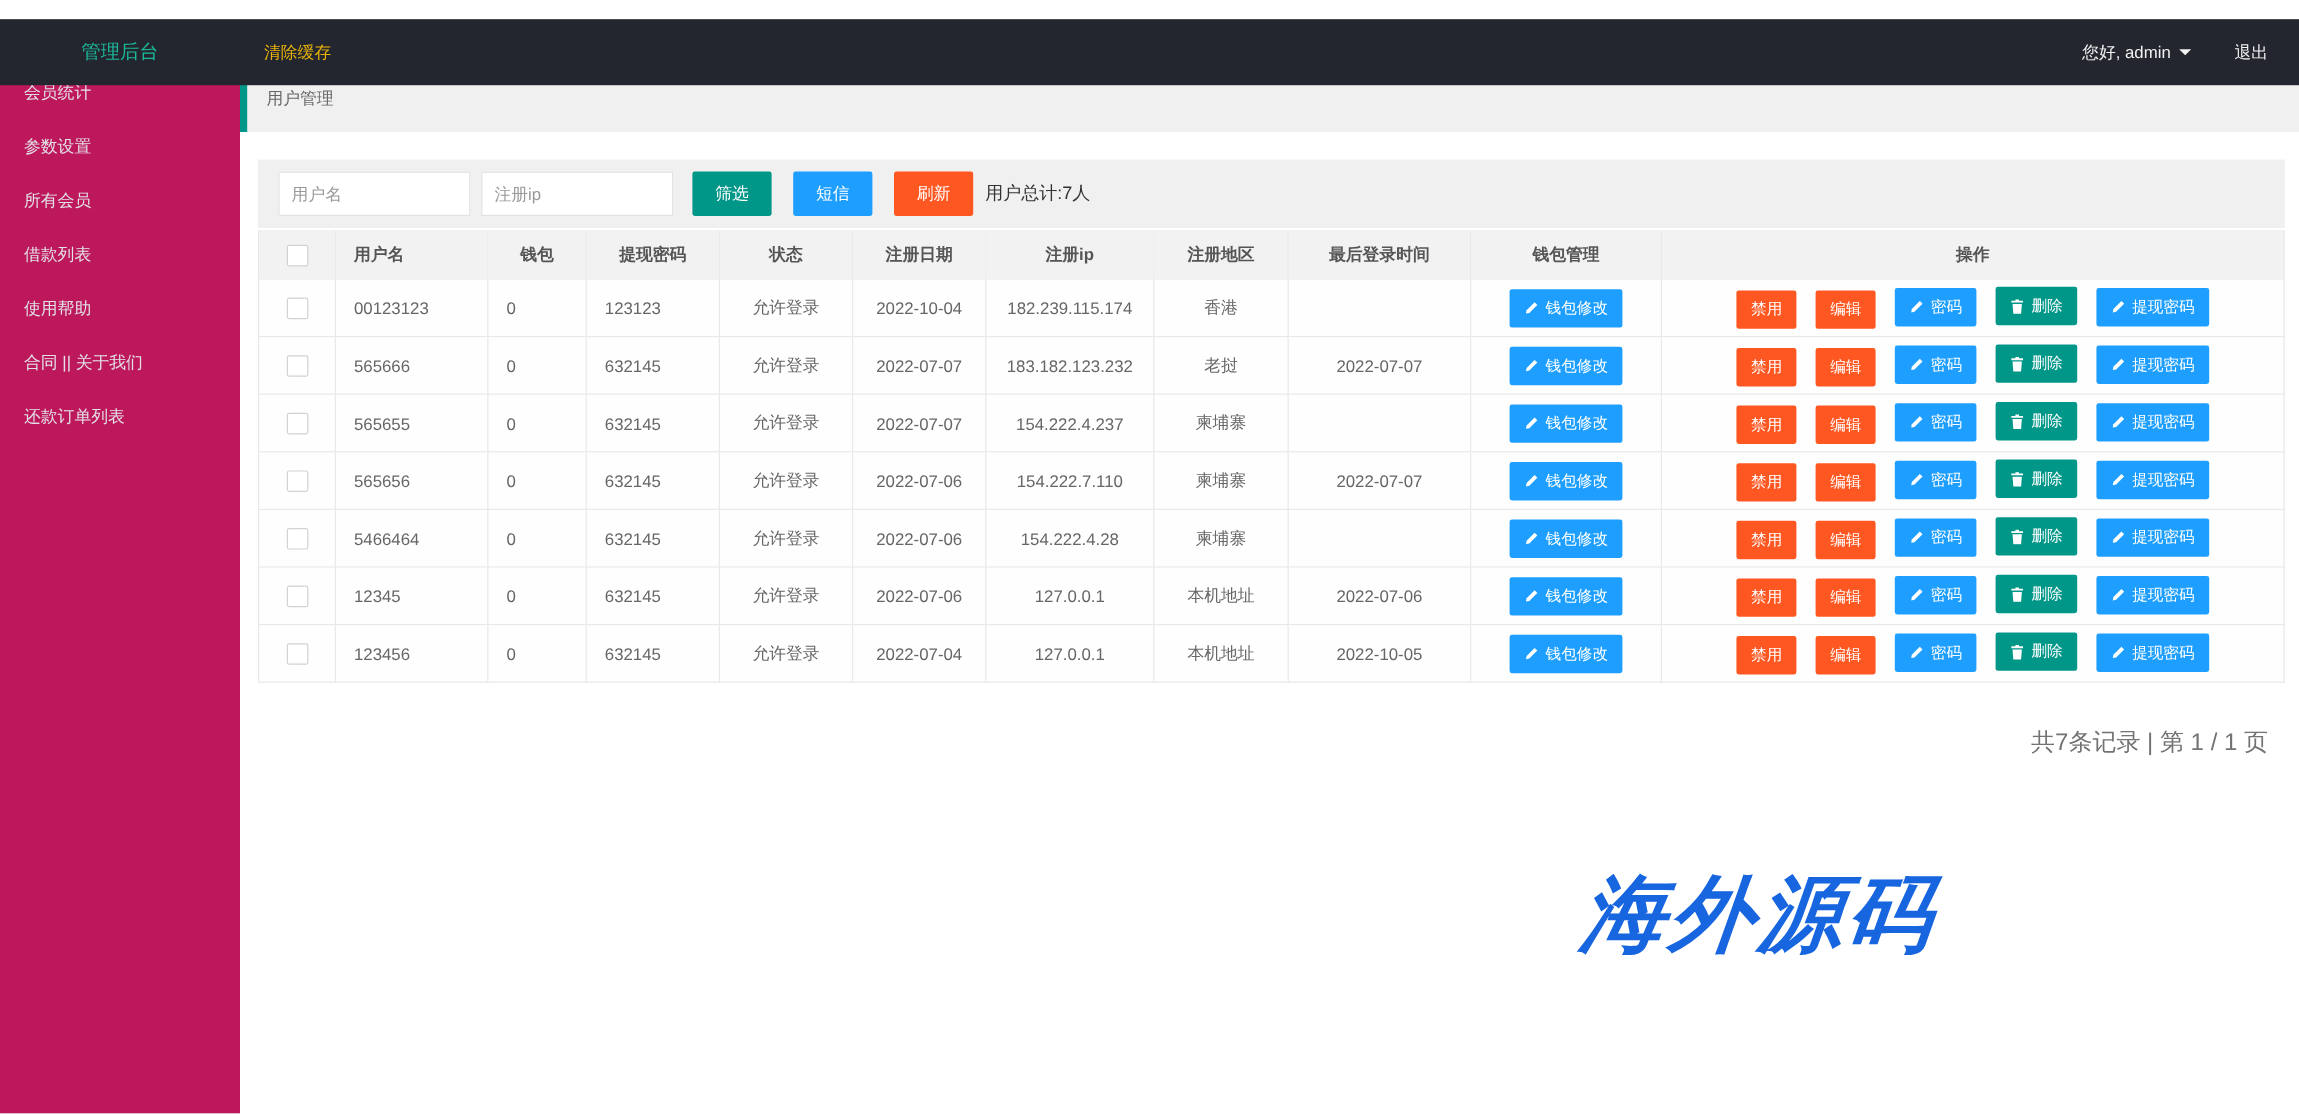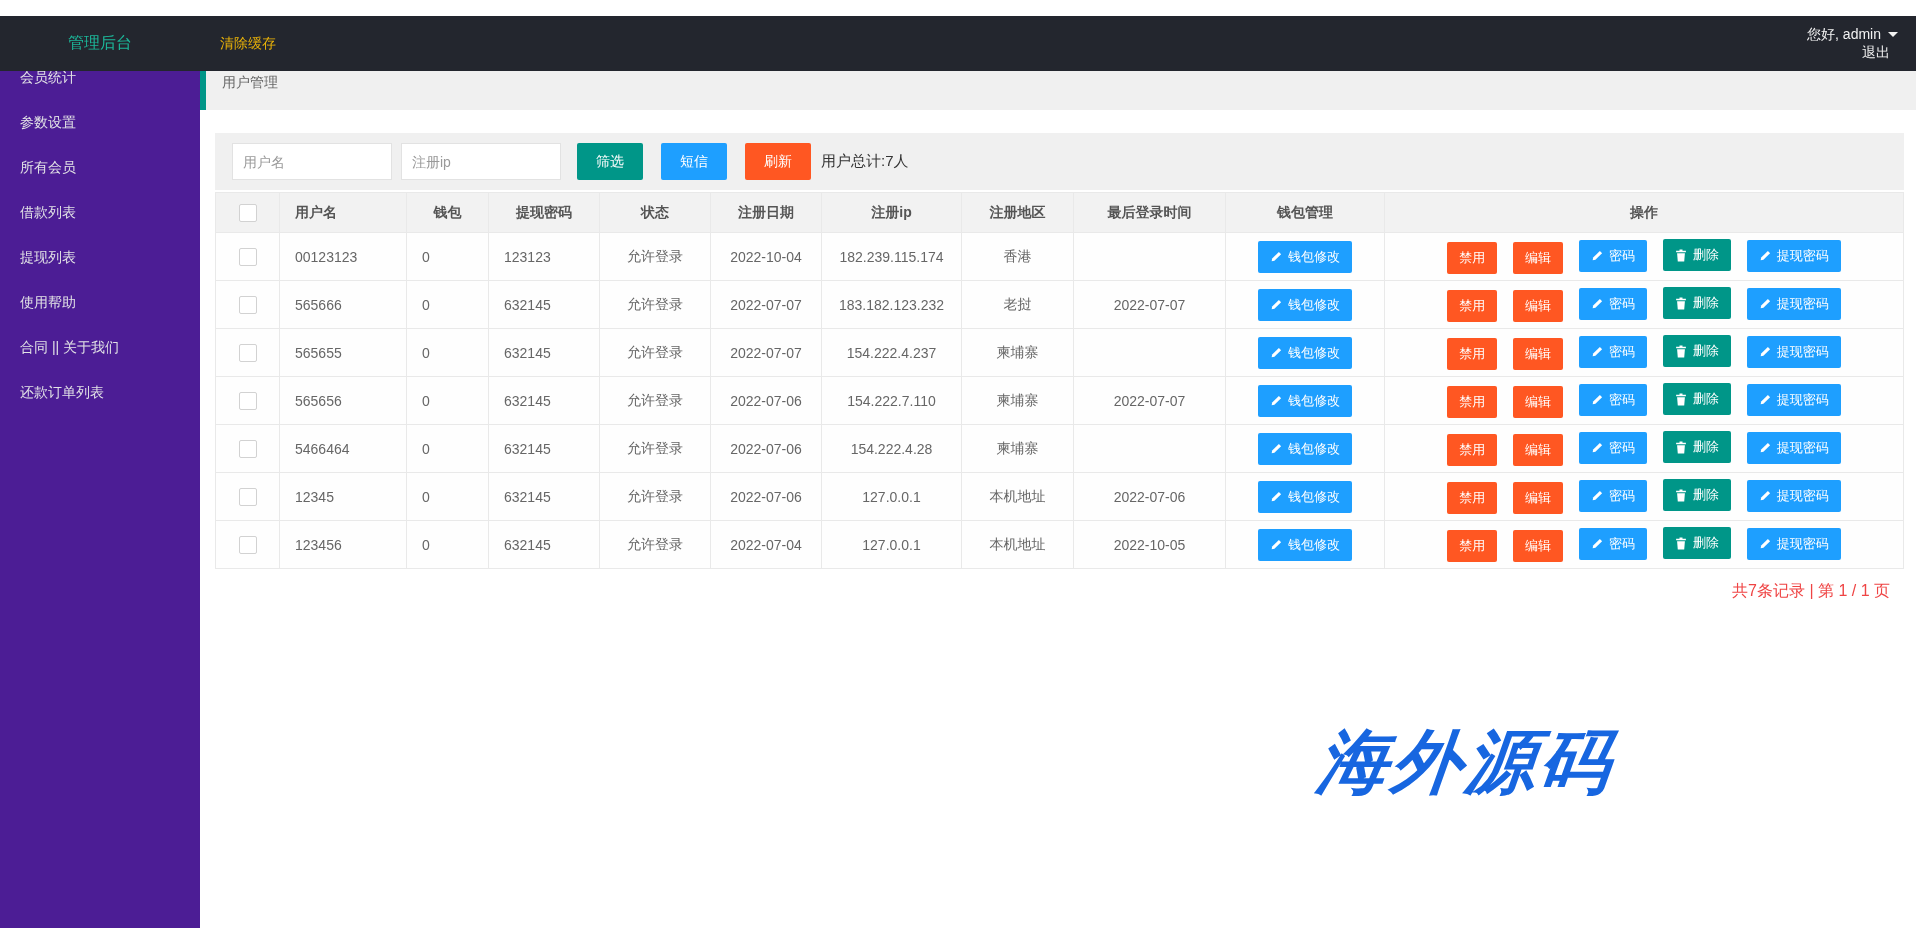--- a/index.html
+++ b/index.html
@@ -5,26 +5,26 @@
   * { box-sizing: border-box; margin: 0; padding: 0; }
   html,body { width:1916px; height:928px; }
   body {
     font-family: "Liberation Sans", sans-serif;
     background:#fff; position:relative; overflow:hidden; font-size:14px; color:#666;
   }
   
   .navbar { position:absolute; top:16px; left:0; width:1916px; height:55px; background:#23262e; display:flex; align-items:center; z-index:5; }
   .brand { width:200px; text-align:center; color:#1cb89a; font-size:16px; }
   .nav-item { color:#eab308; font-size:14px; line-height:55px; padding:0 20px; cursor:pointer; }
-  .nav-right { margin-left:auto; display:flex; align-items:flex-end;flex-direction:column; }
+  .nav-right { margin-left:auto; display:flex; align-items:flex-start; }
   .nav-user { color:#f2f2f2; font-size:14px; padding:0 18px; cursor:pointer; display:flex; align-items:center; }
   .caret { display:inline-block; width:0; height:0; border:5px solid transparent; border-top-color:#f2f2f2; margin-left:7px; margin-top:5px; }
   .nav-logout { color:#f2f2f2; font-size:14px; padding:0 26px 0 18px; cursor:pointer; }
   
-  .sidebar { position:absolute; top:55px; left:0; width:200px; height:873px; background:#4c1d95; }
+  .sidebar { position:absolute; top:55px; left:0; width:200px; height:873px; background:#be185d; }
   .side-item { height:45px; line-height:45px; padding-left:20px; color:#e2e2e6; font-size:14px; cursor:pointer; white-space:nowrap; }
   
   .tabbar { position:absolute; top:55px; left:200px; width:1716px; height:55px; background:#f0f0f0; }
   .tab-accent { position:absolute; left:0; top:0; width:6px; height:55px; background:#009688; }
   .tab-title { line-height:55px; padding-left:22px; color:#666; font-size:14px; }
   
   .main { position:absolute; top:110px; left:200px; width:1716px; }
   .filter-bar { margin:23px 12px 0 15px; background:#f0f0f0; height:57px; display:flex; align-items:center; padding-left:17px; }
   .f-input { width:160px; height:37px; border:1px solid #e2e2e2; background:#fff; padding:0 10px; font-size:14px; color:#333; margin-right:9px; outline:none; font-family:"Liberation Sans",sans-serif; }
   .f-input::placeholder { color:#999; }
@@ -39,21 +39,21 @@
   .table-wrap { margin:2px 12px 0 15px; }
   table { width:1689px; border-collapse:collapse; table-layout:fixed; background:#fff; }
   th, td { border:1px solid #e9e9e9; text-align:center; font-size:14px; overflow:hidden; }
   th { background:#f2f2f2; height:40px; color:#555; font-weight:bold; }
   td { height:48px; color:#666; background:#fefefe; }
   .al { text-align:left; padding-left:15px; }
   .cb { width:18px; height:18px; background:#fff; border:1px solid #d2d2d2; border-radius:2px; margin:0 auto; cursor:pointer; }
   .ops-cell { }
   .ops-cell .btn { margin:0 6px; }
   
-  .pagination { margin:12px 14px 0 0; text-align:right; color:#ef4444; font-size:16px; }
+  .pagination { margin:36px 14px 0 0; text-align:right; color:#737373; font-size:20px; }
   
   .watermark { position:absolute; left:1318px; top:716px; font-family:"DejaVu Serif", serif; font-style:italic; font-weight:bold; font-size:70px; color:#1766e0; letter-spacing:4px; transform:skewX(-6deg); }
 </style>
 </head>
 <body>
 
 <div class="navbar">
   <div class="brand">管理后台</div>
   <div class="nav-item">清除缓存</div>
   <div class="nav-right">
@@ -63,21 +63,20 @@
     </div>
     <div class="nav-logout">退出</div>
   </div>
 </div>
 
 <div class="sidebar">
   <div class="side-item">会员统计</div>
   <div class="side-item">参数设置</div>
   <div class="side-item">所有会员</div>
   <div class="side-item">借款列表</div>
-  <div class="side-item">提现列表</div>
   <div class="side-item">使用帮助</div>
   <div class="side-item">合同 || 关于我们</div>
   <div class="side-item">还款订单列表</div>
 </div>
 
 <div class="tabbar">
   <div class="tab-accent"></div>
   <div class="tab-title">用户管理</div>
 </div>
 

